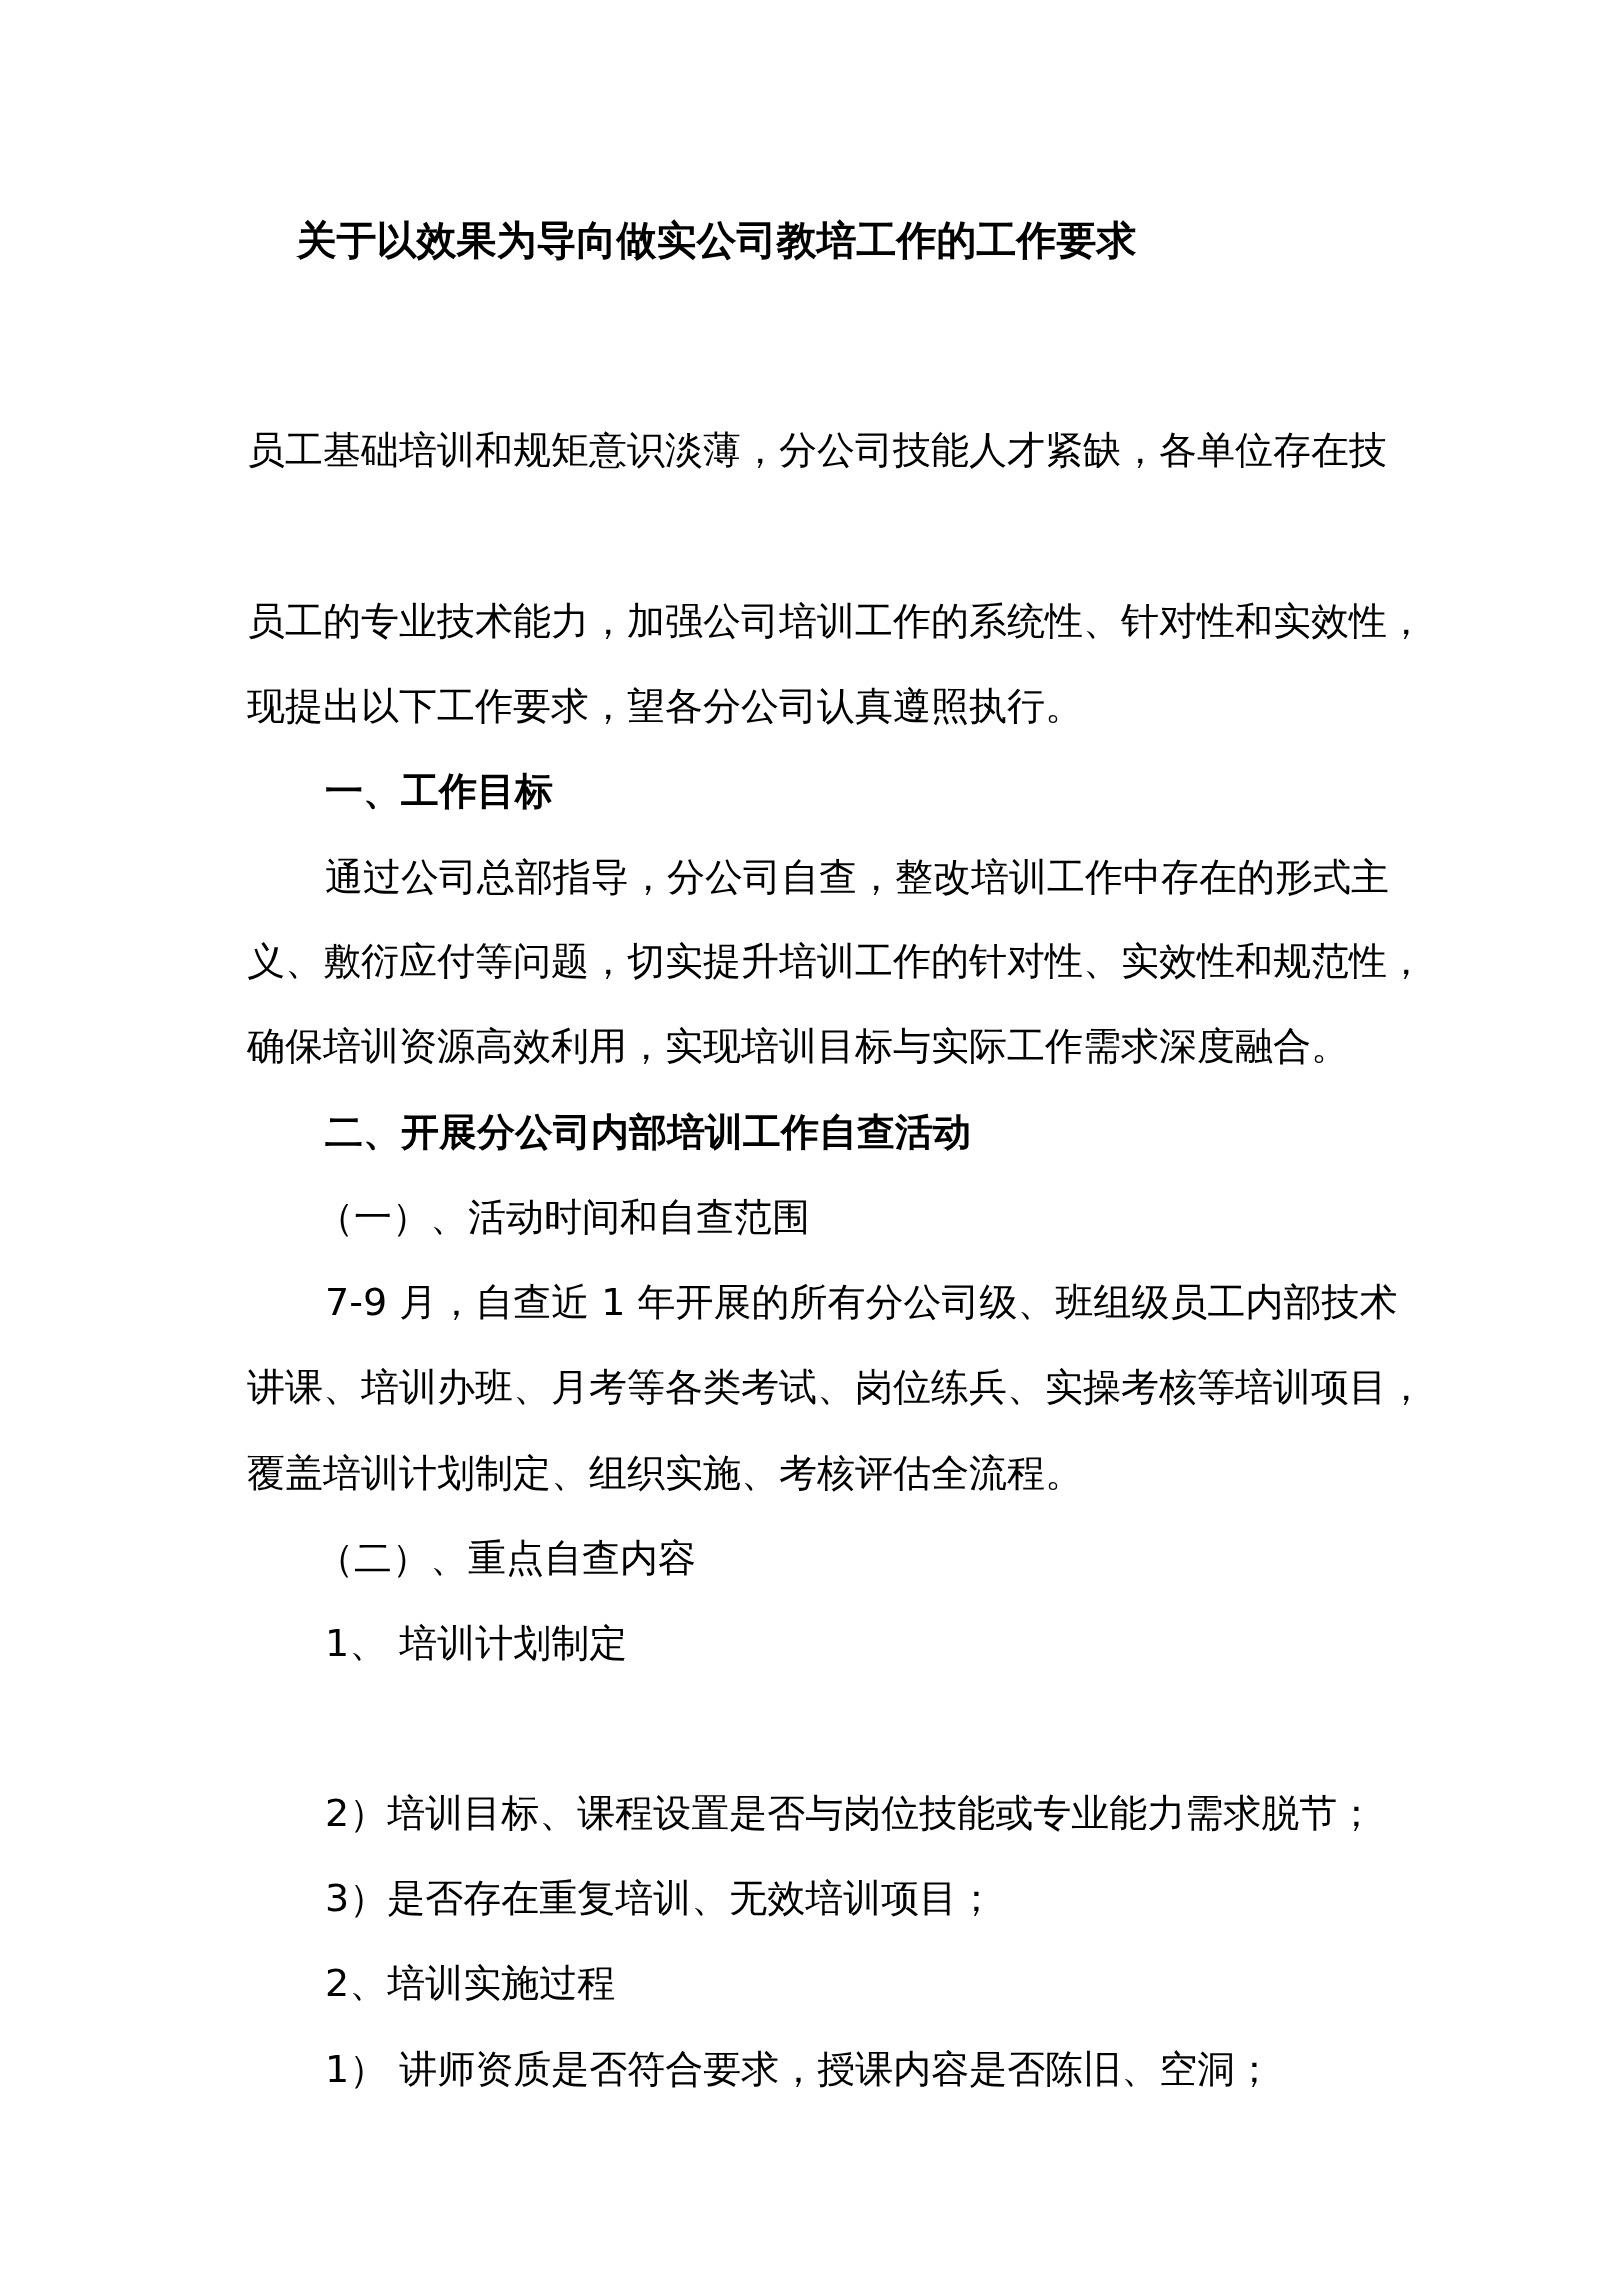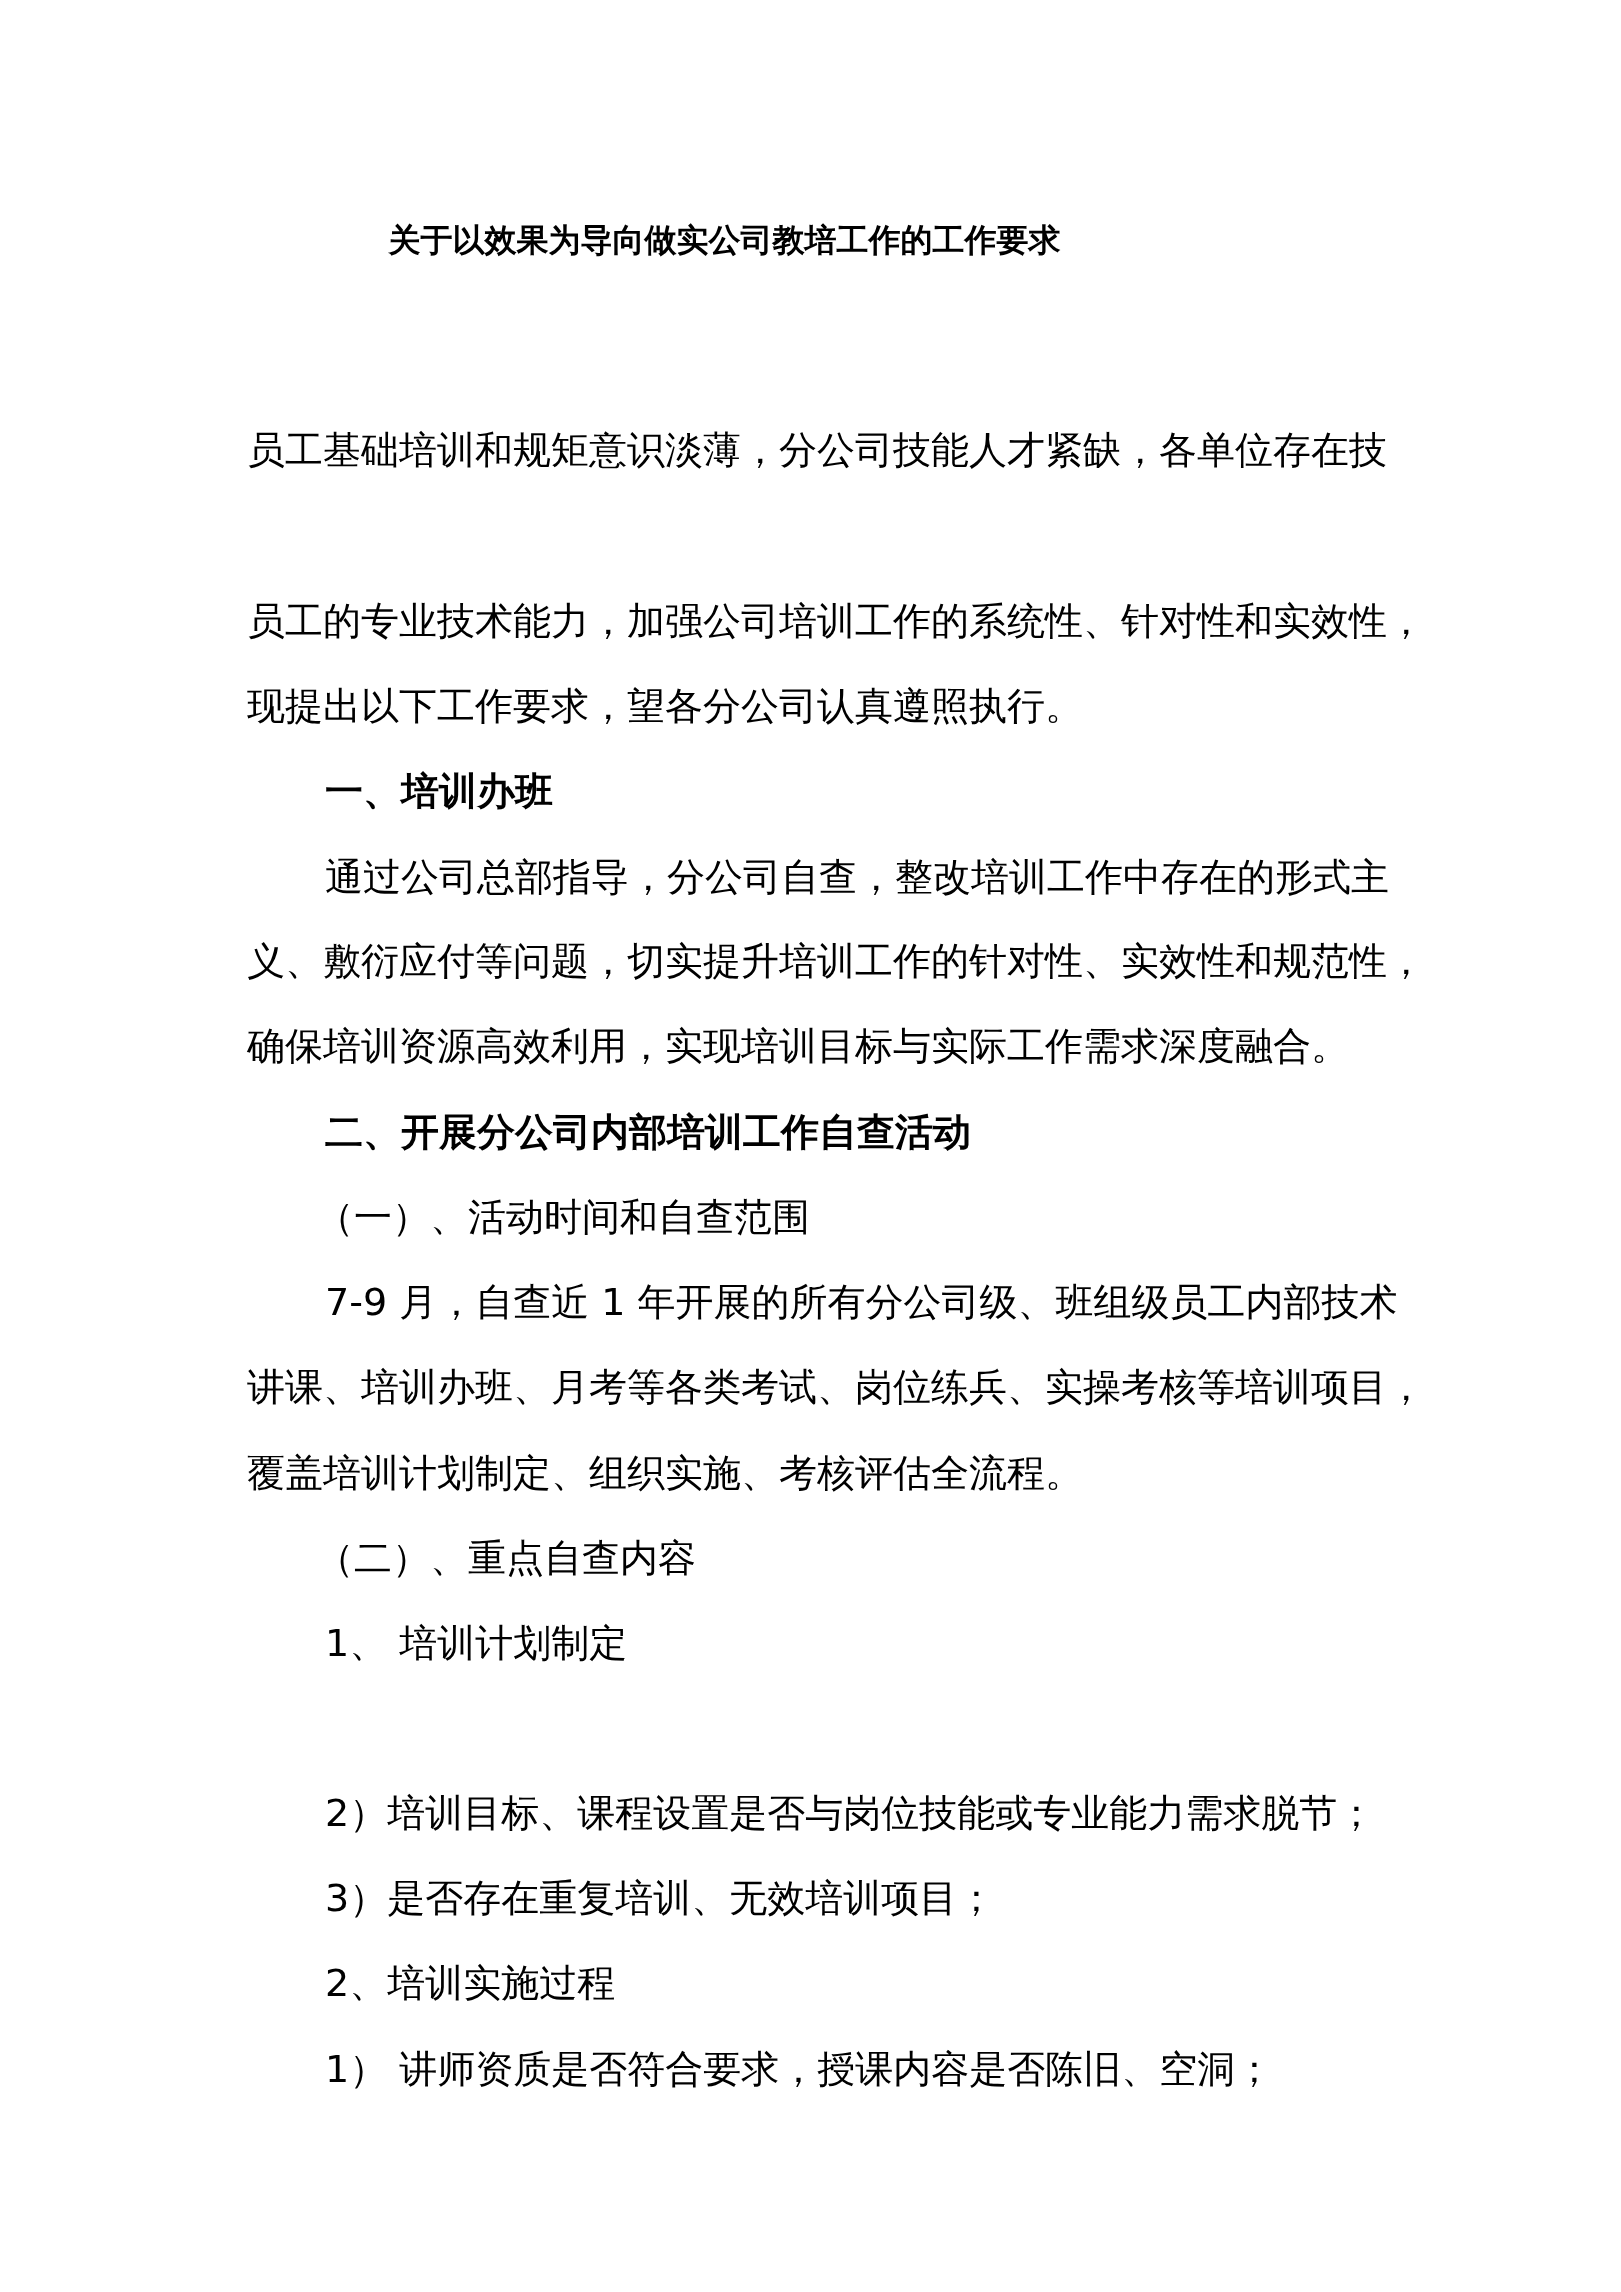--- a/index.html
+++ b/index.html
@@ -1,38 +1,38 @@
 <!DOCTYPE html>
 <html><head>
 <meta charset="utf-8">
 <style>
   html, body { margin: 0; padding: 0; background: #ffffff; }
   body { width: 1621px; height: 2293px; position: relative; overflow: hidden;
          font-family: "DejaVu Sans", "Liberation Sans", sans-serif; color: #000000; }
   .page { position: absolute; left: 0; top: 0; width: 1621px; height: 2293px; background: #ffffff; }
   .title { position: absolute; left: 0; width: 1433px; top: 218px; height: 45px; line-height: 45px;
-           text-align: center; font-size: 32px; font-weight: bold; letter-spacing: 0px; white-space: nowrap; padding-left: 8px; }
+           text-align: center; font-size: 40px; font-weight: bold; letter-spacing: 0px; white-space: nowrap; }
   .line { position: absolute; left: 247px; width: 1127px; height: 47px; line-height: 47px;
           font-size: 38px; white-space: nowrap; overflow: visible; }
   .line.full { text-align: justify; text-align-last: justify; }
   .line.indent { left: 325px; width: 1049px; }
   .line.heading { font-weight: bold; }
   .line.sub { left: 316px; }
 </style>
 </head>
 <body>
 
 <div class="page">
   <div class="title">关于以效果为导向做实公司教培工作的工作要求</div>
 
   <div class="line full" style="top:427px">员工基础培训和规矩意识淡薄，分公司技能人才紧缺，各单位存在技</div>
   <div class="line full" style="top:598px">员工的专业技术能力，加强公司培训工作的系统性、针对性和实效性，</div>
   <div class="line" style="top:683px">现提出以下工作要求，望各分公司认真遵照执行。</div>
 
-  <div class="line indent heading" style="top:768px">一、培训办班</div>
+  <div class="line indent heading" style="top:768px">一、工作目标</div>
 
   <div class="line full indent" style="top:854px">通过公司总部指导，分公司自查，整改培训工作中存在的形式主</div>
   <div class="line full" style="top:938px">义、敷衍应付等问题，切实提升培训工作的针对性、实效性和规范性，</div>
   <div class="line" style="top:1023px">确保培训资源高效利用，实现培训目标与实际工作需求深度融合。</div>
 
   <div class="line indent heading" style="top:1109px">二、开展分公司内部培训工作自查活动</div>
   <div class="line sub" style="top:1194px">（一）、活动时间和自查范围</div>
 
   <div class="line full indent" style="top:1279px">7-9 月，自查近 1 年开展的所有分公司级、班组级员工内部技术</div>
   <div class="line full" style="top:1364px">讲课、培训办班、月考等各类考试、岗位练兵、实操考核等培训项目，</div>

